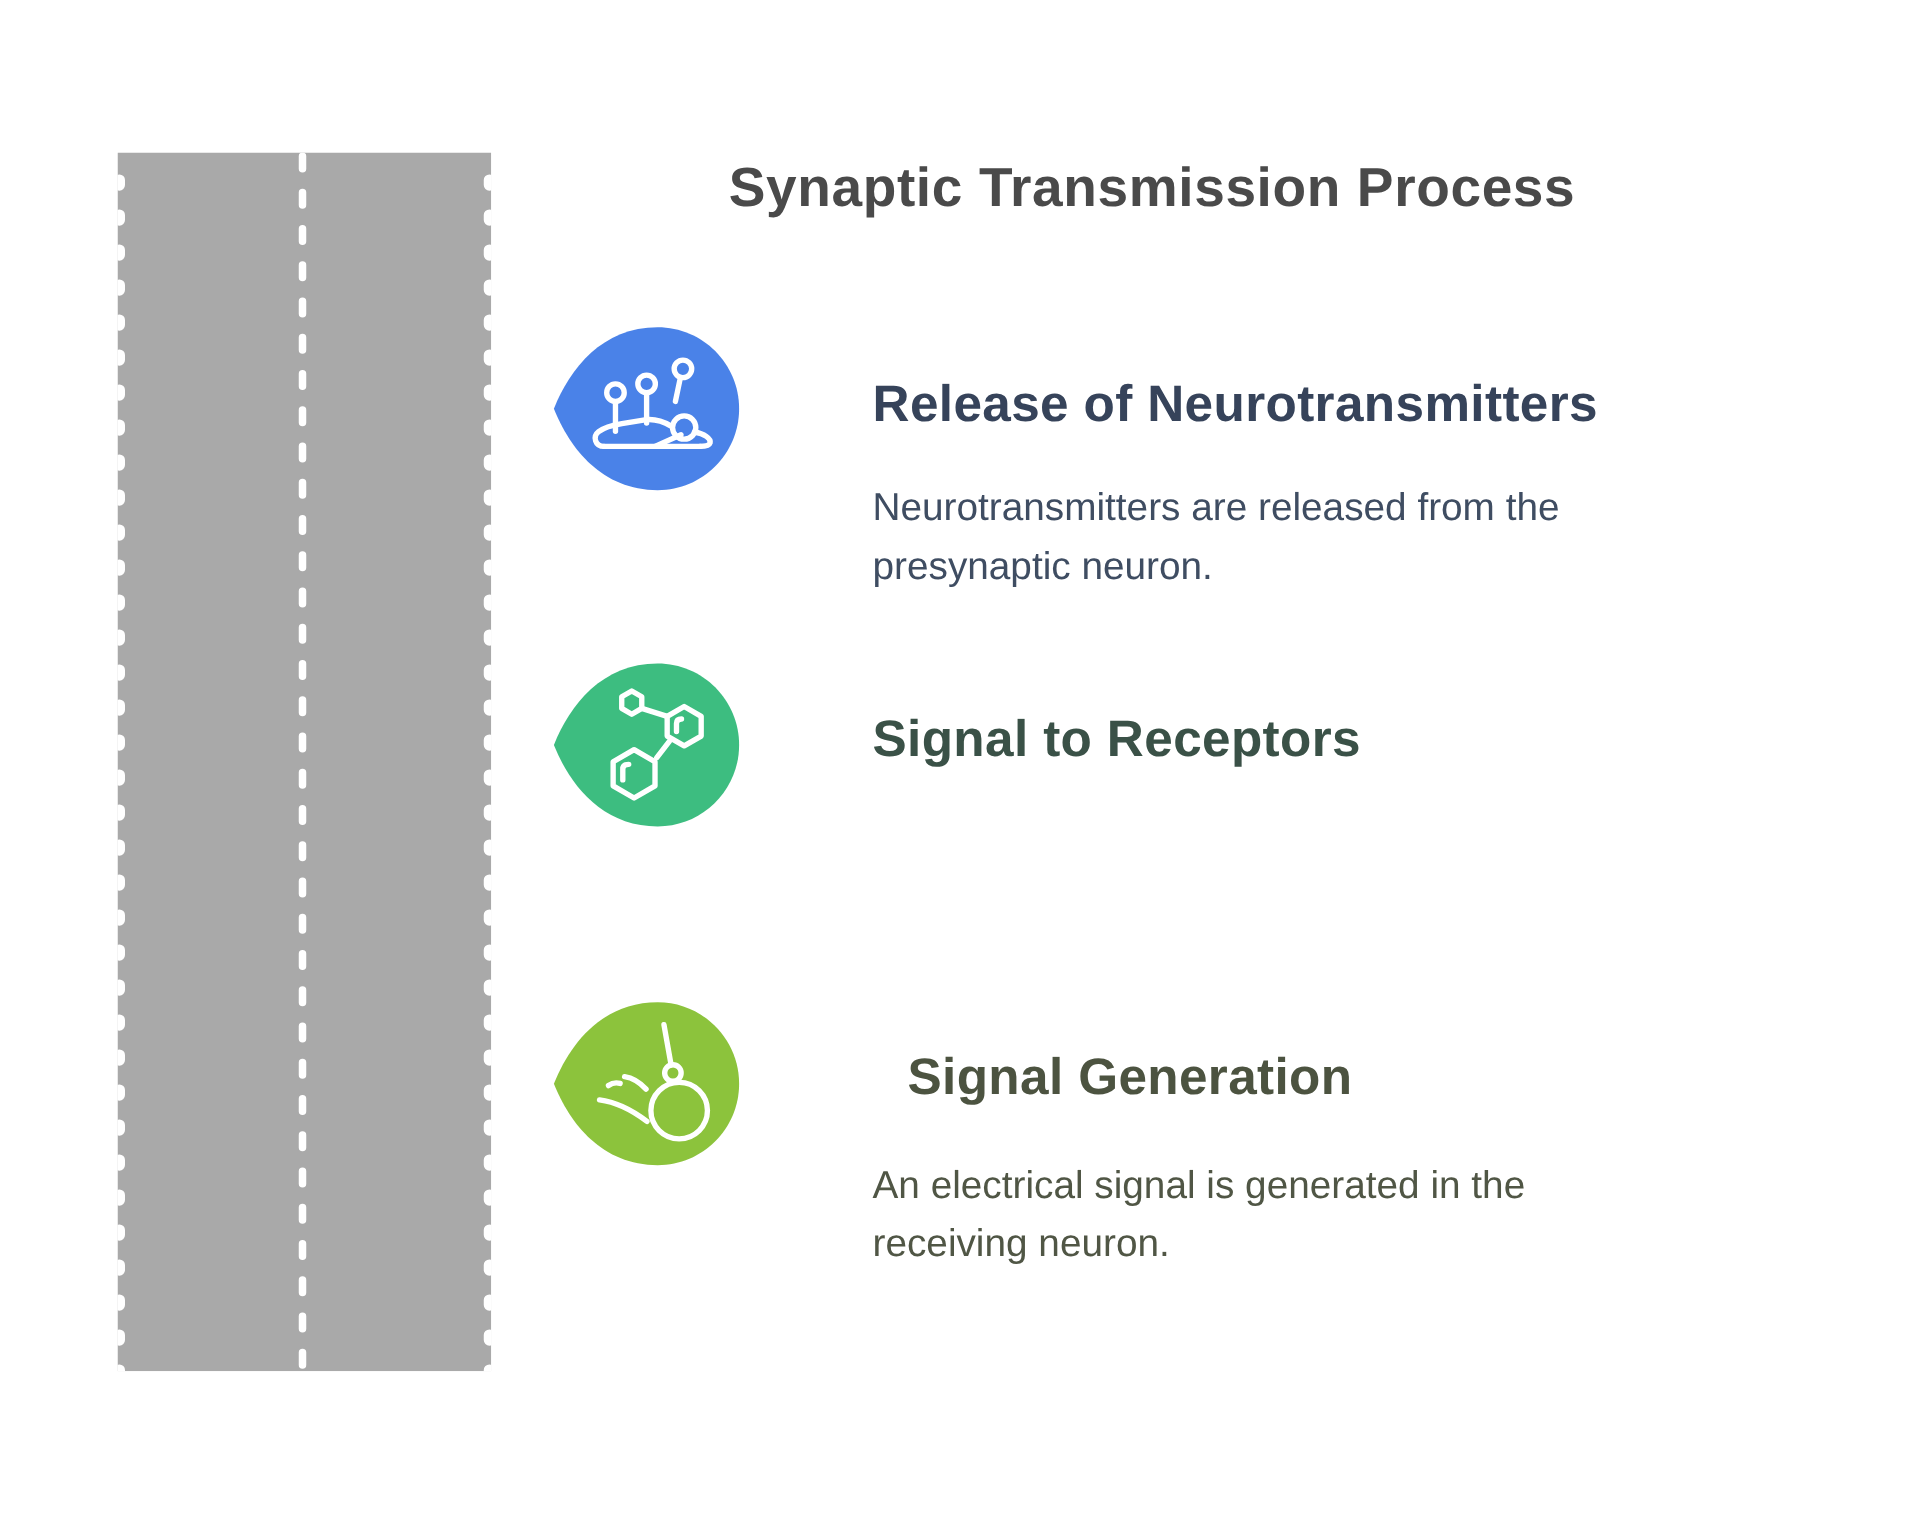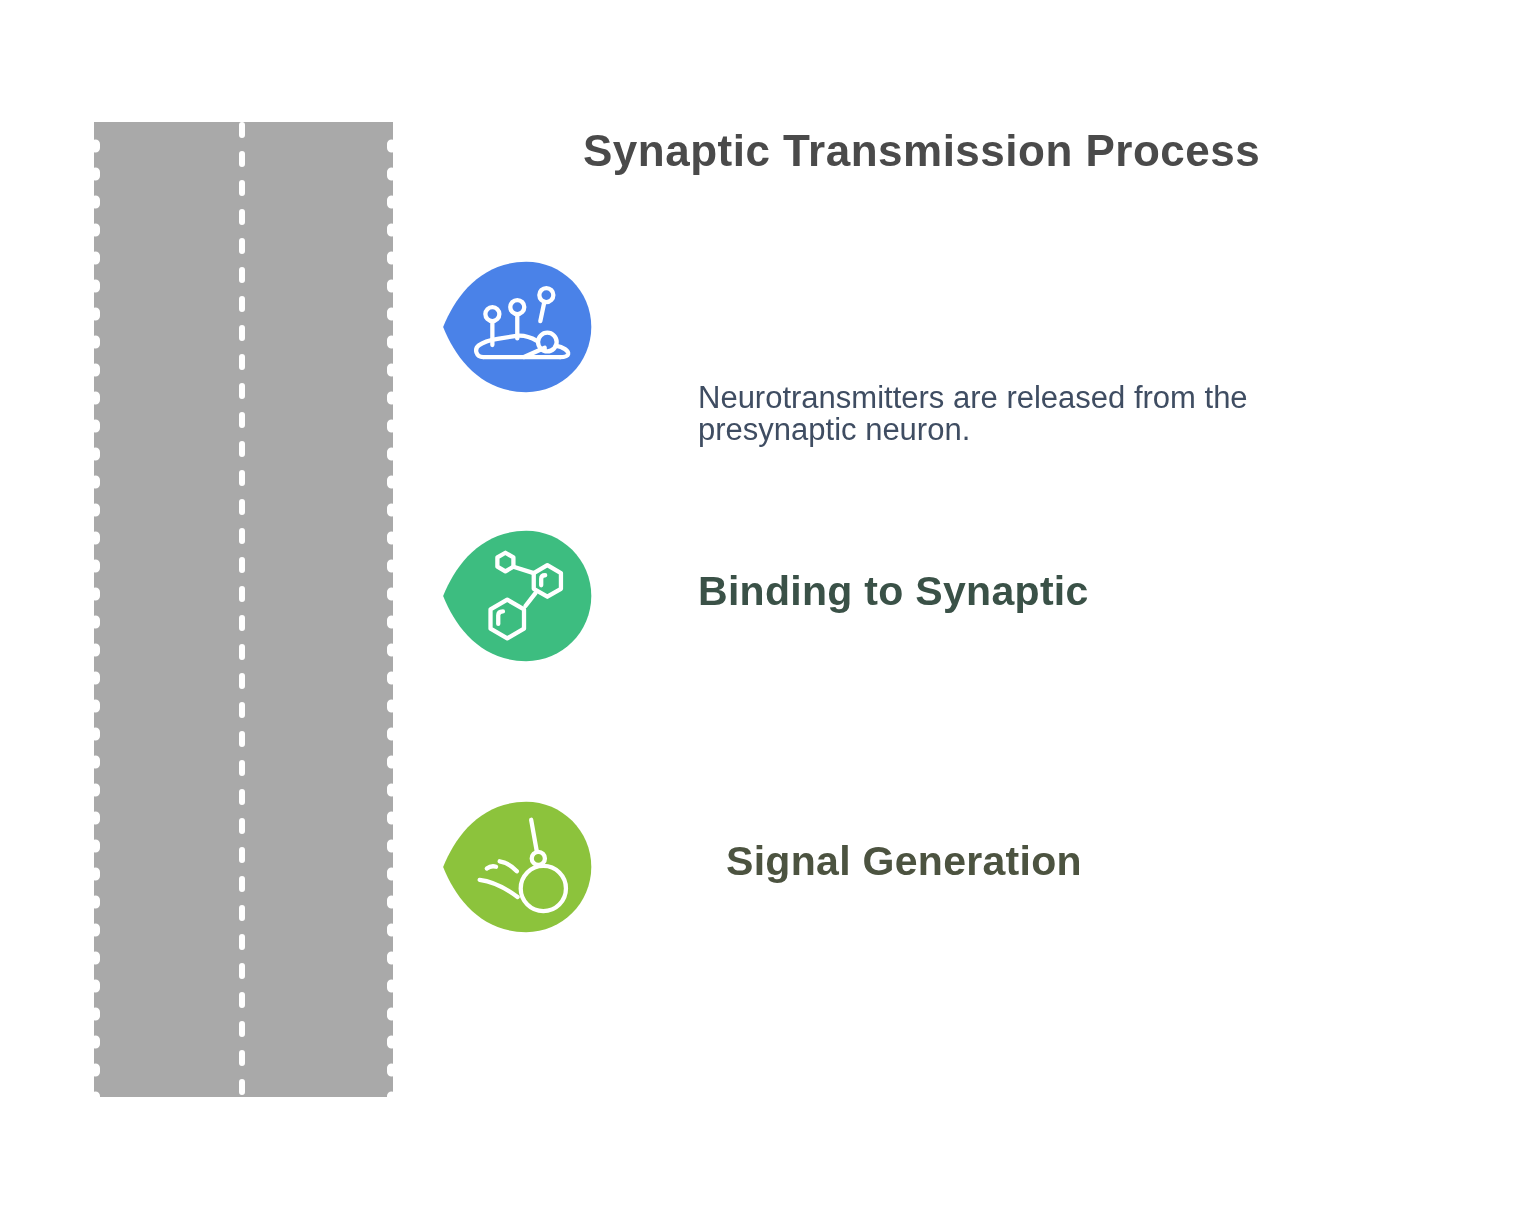--- a/index.html
+++ b/index.html
@@ -46,21 +46,21 @@
   }
   .heading-0 { top: 296px; }
   .heading-1 { top: 564px; }
   .heading-2 { top: 834px; }
   .step-desc {
     position: absolute;
     left: 698px;
     margin: 0;
     width: 740px;
     font-size: 31px;
-    line-height: 32px;
+    line-height: 47px;
     white-space: pre-line;
   }
   .desc-0 { top: 382px; }
   .desc-1 { top: 651px; }
   .desc-2 { top: 924px; }
   .icon-stroke {
     fill: none;
     stroke: #ffffff;
     stroke-width: 3;
     stroke-linecap: round;
@@ -116,20 +116,23 @@
     <g class="icon-stroke">
       <path d="M63.5 14.5 L67.5 37"></path>
       <circle cx="68.5" cy="41.5" r="4.6"></circle>
       <circle cx="72" cy="62.5" r="15.8"></circle>
       <path d="M32.5 48.5 Q35.5 46.3 39 47.3"></path>
       <path d="M41.5 43.5 Q48 44.5 53.5 50.5"></path>
       <path d="M27.5 56.5 Q40 58 54 68.5"></path>
     </g>
   </svg>
 
+  <h2 class="step-heading heading-0" style="color: rgb(54, 67, 90);">Release of Neurotransmitters</h2>
   <p class="step-desc desc-0" style="color: rgb(63, 77, 98);">Neurotransmitters are released from the
 presynaptic neuron.</p>
 
-  <h2 class="step-heading heading-1" style="color: rgb(58, 81, 71);">Binding to Synaptic</h2>
+  <h2 class="step-heading heading-1" style="color: rgb(58, 81, 71);">Signal to Receptors</h2>
 
   <h2 class="step-heading heading-2" style="color: rgb(76, 83, 64); margin-left: 28px;">Signal Generation</h2>
+  <p class="step-desc desc-2" style="color: rgb(80, 86, 69);">An electrical signal is generated in the
+receiving neuron.</p>
 
 </div>
 
 </body></html>

